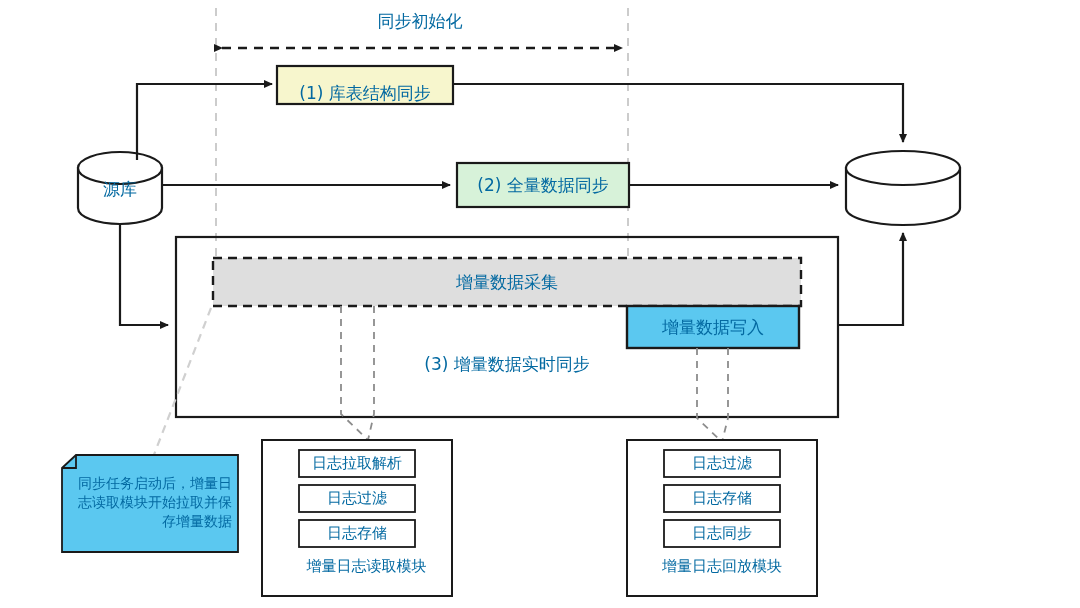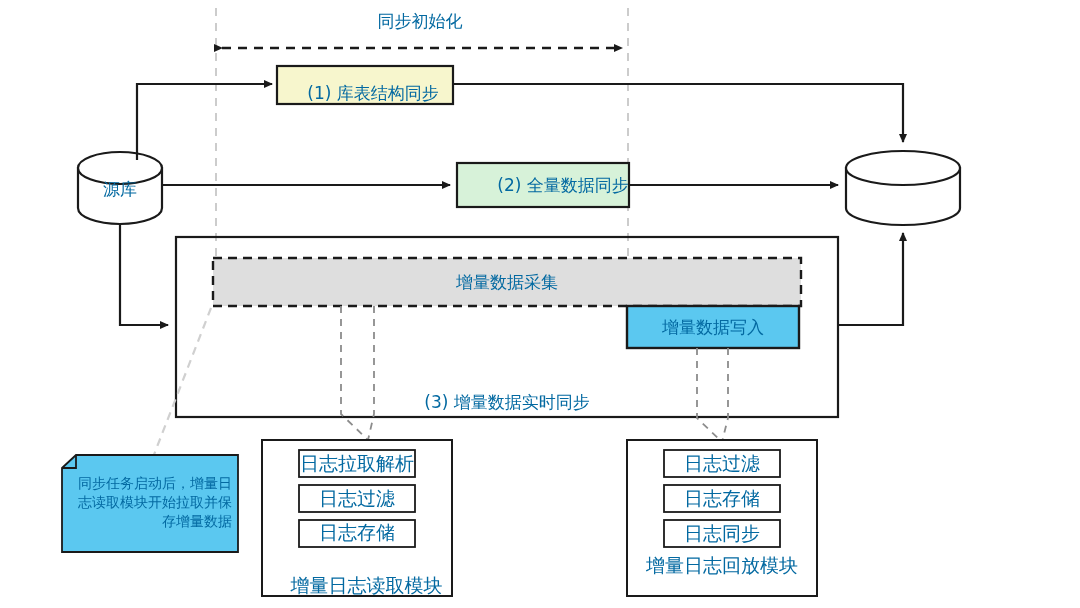--- a/index.html
+++ b/index.html
@@ -2,21 +2,21 @@
 <html><head>
 <meta charset="utf-8">
 <style>
   html,body{margin:0;padding:0;background:#ffffff;}
   body{font-family:"DejaVu Sans","Liberation Sans",sans-serif;}
   #stage{position:relative;width:1080px;height:608px;background:#fff;overflow:hidden;}
   #stage svg{position:absolute;left:0;top:0;}
   .lbl{position:absolute;display:flex;align-items:center;justify-content:center;
        text-align:center;color:#0369a1;white-space:nowrap;}
   .boxtext{font-size:17px;}
-  .smalltext{font-size:19px;}
+  .smalltext{font-size:15px;}
   .notetext{font-size:14px;line-height:1.35;white-space:normal;text-align:right;
             align-items:flex-start;justify-content:flex-start;}
 </style>
 </head>
 <body>
 
 <div id="stage">
 
   <svg width="1080" height="608">
     <defs>
@@ -131,38 +131,38 @@
       <rect x="277" y="66" width="176" height="38" fill="#f7f6cd" stroke="#1a1a1a" stroke-width="2.2"></rect>
     </g>
 
     <g>
       <rect x="457" y="163" width="172" height="44" fill="#d7f2d9" stroke="#1a1a1a" stroke-width="2.2"></rect>
     </g>
   </svg>
 
   <div class="lbl boxtext" style="left:240px;top:8px;width:360px;height:26px;">同步初始化</div>
 
-  <div class="lbl boxtext" style="left:277px;top:66px;width:176px;height:54px;margin-left:8px;">(1) 库表结构同步</div>
+  <div class="lbl boxtext" style="left:277px;top:66px;width:176px;height:54px;">(1) 库表结构同步</div>
 
-  <div class="lbl boxtext" style="left:457px;top:163px;width:172px;height:44px;padding-left:20px;">(2) 全量数据同步</div>
+  <div class="lbl boxtext" style="left:457px;top:163px;width:172px;height:44px;">(2) 全量数据同步</div>
 
   <div class="lbl boxtext" style="left:78px;top:170px;width:84px;height:38px;">源库</div>
 
 
   <div class="lbl boxtext" style="left:627px;top:306px;width:172px;height:42px;">增量数据写入</div>
 
   <div class="lbl boxtext" style="left:213px;top:258px;width:588px;height:48px;">增量数据采集</div>
 
-  <div class="lbl boxtext" style="left:307px;top:388px;width:400px;height:28px;">(3) 增量数据实时同步</div>
+  <div class="lbl boxtext" style="left:307px;top:350px;width:400px;height:28px;">(3) 增量数据实时同步</div>
 
   <div class="lbl notetext" style="left:74px;top:474px;width:158px;height:72px;">同步任务启动后，增量日志读取模块开始拉取并保存增量数据</div>
 
   <div class="lbl smalltext" style="left:299px;top:450px;width:116px;height:27px;">日志拉取解析</div>
   <div class="lbl smalltext" style="left:299px;top:485px;width:116px;height:27px;">日志过滤</div>
   <div class="lbl smalltext" style="left:299px;top:520px;width:116px;height:26px;">日志存储</div>
-  <div class="lbl smalltext" style="left:262px;top:553px;width:209px;height:26px;margin-top:20px;">增量日志读取模块</div>
+  <div class="lbl smalltext" style="left:262px;top:553px;width:209px;height:26px;">增量日志读取模块</div>
 
   <div class="lbl smalltext" style="left:664px;top:450px;width:116px;height:27px;">日志过滤</div>
   <div class="lbl smalltext" style="left:664px;top:485px;width:116px;height:27px;">日志存储</div>
   <div class="lbl smalltext" style="left:627px;top:553px;width:190px;height:26px;">增量日志回放模块</div>
   <div class="lbl smalltext" style="left:664px;top:520px;width:116px;height:27px;">日志同步</div>
 
 </div>
 
 </body></html>

